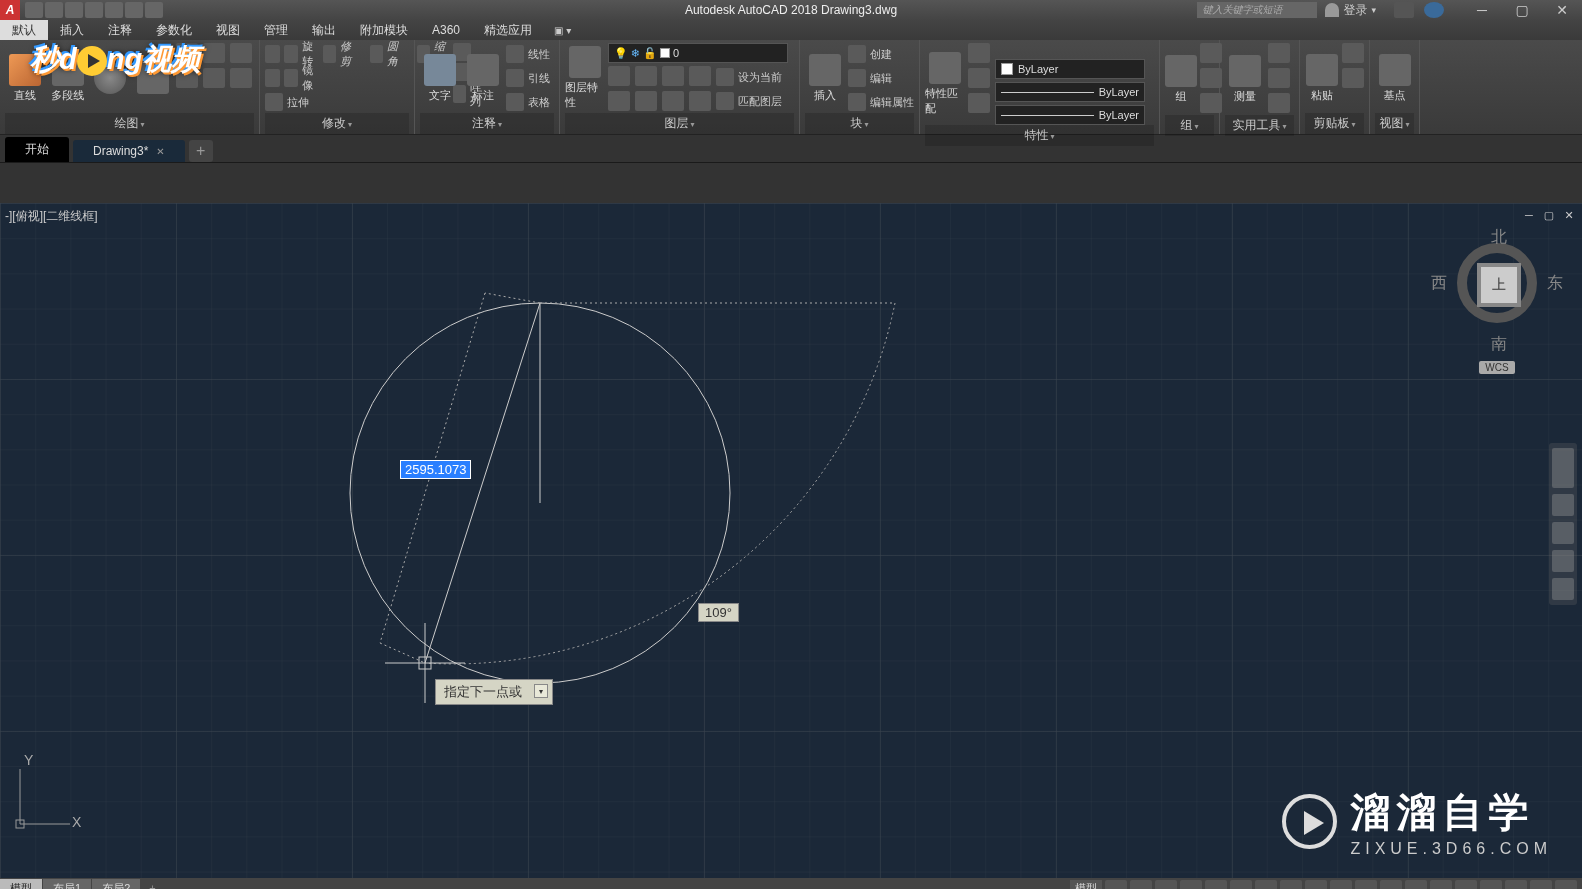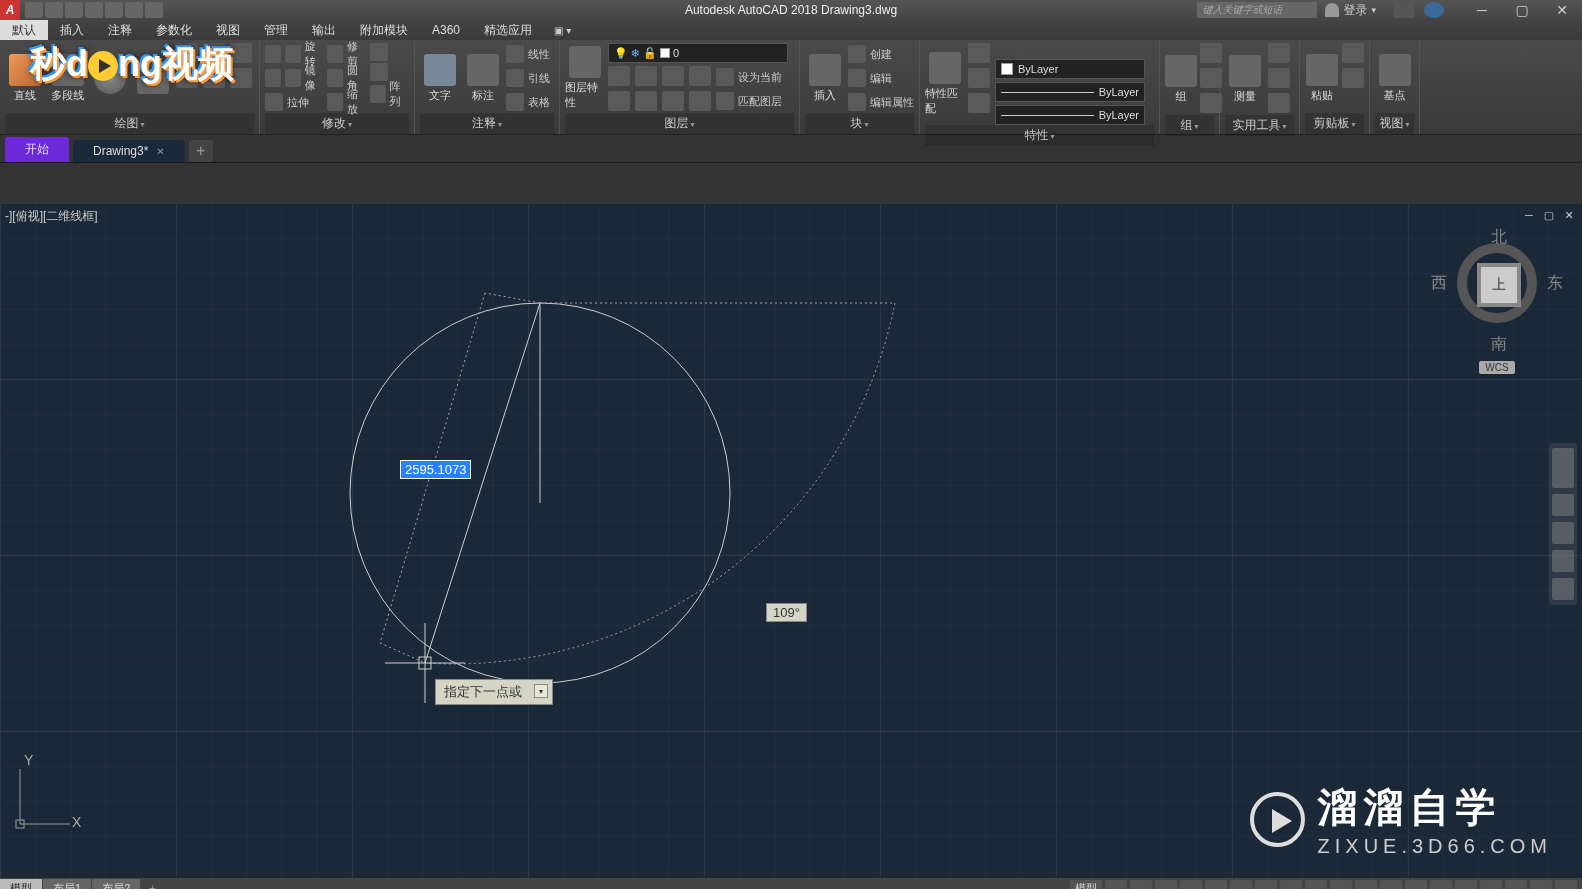--- a/index.html
+++ b/index.html
@@ -37,27 +37,27 @@
     .big-label { font-size: 11px; color: #ddd; }
     .grid-btns { display: grid; grid-template-columns: repeat(3, 24px); grid-auto-rows: 22px; gap: 3px; align-content: start; }
     .grid-btns.c4 { grid-template-columns: repeat(4, 24px); }
     .small-icon { width: 22px; height: 20px; background: #5a5a5a; border-radius: 2px; }
     .row-btn { display: flex; align-items: center; gap: 4px; font-size: 11px; height: 22px; }
     .row-icon { width: 18px; height: 18px; background: #5a5a5a; border-radius: 2px; }
     .dropdown-long { background: #222; border: 1px solid #555; height: 20px; width: 150px; display: flex; align-items: center; padding: 0 5px; font-size: 11px; color: #ddd; }
     .line-swatch { flex: 1; height: 1px; background: #ccc; margin-right: 5px; }
     
     
-    .overlay-logo { position: absolute; top: 40px; left: 30px; font-size: 36px; font-weight: bold; color: #fff; text-shadow: 2px 2px 0 #ff9933, -2px -2px 0 #3399ff, 0 0 6px #000; z-index: 10; pointer-events: none; }
+    .overlay-logo { position: absolute; top: 40px; left: 30px; font-size: 29px; font-weight: bold; color: #fff; text-shadow: 2px 2px 0 #ff9933, -2px -2px 0 #3399ff, 0 0 6px #000; font-style: italic; z-index: 10; pointer-events: none; }
     .overlay-logo .play { display: inline-block; width: 30px; height: 30px; background: #ffcc33; border-radius: 50%; vertical-align: middle; position: relative; }
     .overlay-logo .play::after { content: ""; position: absolute; left: 11px; top: 8px; border-left: 12px solid #333; border-top: 7px solid transparent; border-bottom: 7px solid transparent; }
     
     
     .file-tabs { height: 28px; background: #333; display: flex; align-items: flex-end; border-bottom: 1px solid #1a1a1a; padding-left: 5px; }
-    .file-tab { padding: 4px 20px; background: #6d28d9; color: #ddd; font-size: 12px; border-radius: 3px 3px 0 0; margin-right: 4px; display: flex; align-items: center; gap: 8px; }
+    .file-tab { padding: 4px 20px; background: #000000; color: #ddd; font-size: 12px; border-radius: 3px 3px 0 0; margin-right: 4px; display: flex; align-items: center; gap: 8px; }
     .file-tab.active { background: #1a2a3a; }
     .file-tab .close { color: #999; font-size: 10px; }
     .new-tab { width: 24px; height: 22px; background: #444; display: flex; align-items: center; justify-content: center; color: #999; border-radius: 3px; }
     
     
     .drawing-area { position: relative; height: 675px; background: #1b2838; overflow: hidden; margin-top: 40px; }
     .grid-bg { position: absolute; inset: 0; background-image: 
       linear-gradient(rgba(60,70,80,0.45) 1px, transparent 1px),
       linear-gradient(90deg, rgba(60,70,80,0.45) 1px, transparent 1px),
       linear-gradient(rgba(60,70,80,0.2) 1px, transparent 1px),
@@ -95,21 +95,21 @@
     
     .nav-bar { position: absolute; right: 5px; top: 240px; width: 28px; background: rgba(100,100,100,0.3); border-radius: 3px; padding: 5px 0; display: flex; flex-direction: column; gap: 6px; align-items: center; }
     .nav-btn { width: 22px; height: 22px; background: rgba(150,150,150,0.4); border-radius: 2px; }
     
     
     .watermark { position: absolute; bottom: 20px; right: 30px; color: #ddd; text-align: left; display: flex; align-items: center; gap: 13px; }
     .wm-icon { width: 55px; height: 55px; border: 4px solid #ddd; border-radius: 50%; position: relative; }
     .wm-icon::after { content: ""; position: absolute; left: 18px; top: 13px; border-left: 20px solid #ddd; border-top: 12px solid transparent; border-bottom: 12px solid transparent; }
     .wm-text { display: flex; flex-direction: column; }
     .wm-big { font-size: 40px; font-weight: bold; letter-spacing: 6px; color: #fff; }
-    .wm-small { font-size: 20px; letter-spacing: 5px; color: #ccc; }
+    .wm-small { font-size: 16px; letter-spacing: 5px; color: #ccc; }
     
     
     .layout-tabs { height: 20px; background: #444; display: flex; align-items: center; font-size: 11px; }
     .layout-tab { padding: 2px 10px; background: #666; margin-right: 1px; color: #ddd; }
     .layout-tab.active { background: #bbb; color: #222; }
     .layout-add { padding: 2px 8px; color: #999; }
     .status-right { margin-left: auto; display: flex; gap: 3px; padding-right: 5px; }
     .status-btn { width: 22px; height: 16px; background: #555; border-radius: 2px; }
     .status-label { font-size: 11px; color: #ddd; padding: 0 5px; background: #555; display: flex; align-items: center; }
   </style>
@@ -202,21 +202,21 @@
         <div class="row-btn">
             <div class="row-icon"></div>
             <div class="row-icon"></div>
             <span>镜像</span>
           </div>
         <div class="row-btn">
             <div class="row-icon"></div>
             <span>拉伸</span>
           </div>
       </div>
-      <div style="display:flex;flex-direction:column;gap:2px;">
+      <div style="display:flex;flex-direction:row;gap:14px;font-style:italic;">
         <div class="row-btn">
             <div class="row-icon"></div>
             <span>修剪</span>
           </div>
         <div class="row-btn">
             <div class="row-icon"></div>
             <span>圆角</span>
           </div>
         <div class="row-btn">
             <div class="row-icon"></div>
@@ -446,21 +446,21 @@
     <line x1="540" y1="100" x2="895" y2="100" stroke="#aaa" stroke-width="1" stroke-dasharray="2 3"></line>
 
     <path d="M 895 100 A 450 450 0 0 1 425 460" fill="none" stroke="#aaa" stroke-width="1" stroke-dasharray="2 3"></path>
 
     <line x1="385" y1="460" x2="465" y2="460" stroke="#ccc" stroke-width="1"></line>
     <line x1="425" y1="420" x2="425" y2="500" stroke="#ccc" stroke-width="1"></line>
     <rect x="419" y="454" width="12" height="12" fill="none" stroke="#ccc" stroke-width="1"></rect>
   </svg>
 
   <div class="dim-input" style="top:257px;left:400px;">2595.1073</div>
-  <div class="angle-label" style="top:400px;left:766px;">109°</div>
+  <div class="angle-label" style="top:400px;left:698px;">109°</div>
   <div class="tooltip-box" style="top:476px;left:435px;">
     <span>指定下一点或</span>
     <span class="tooltip-drop">▾</span>
   </div>
 
   <div class="ucs">
     <svg width="70" height="70" style="overflow:visible">
       <line x1="10" y1="60" x2="10" y2="5" stroke="#999" stroke-width="1"></line>
       <line x1="10" y1="60" x2="60" y2="60" stroke="#999" stroke-width="1"></line>
       <rect x="6" y="56" width="8" height="8" fill="none" stroke="#999"></rect>

